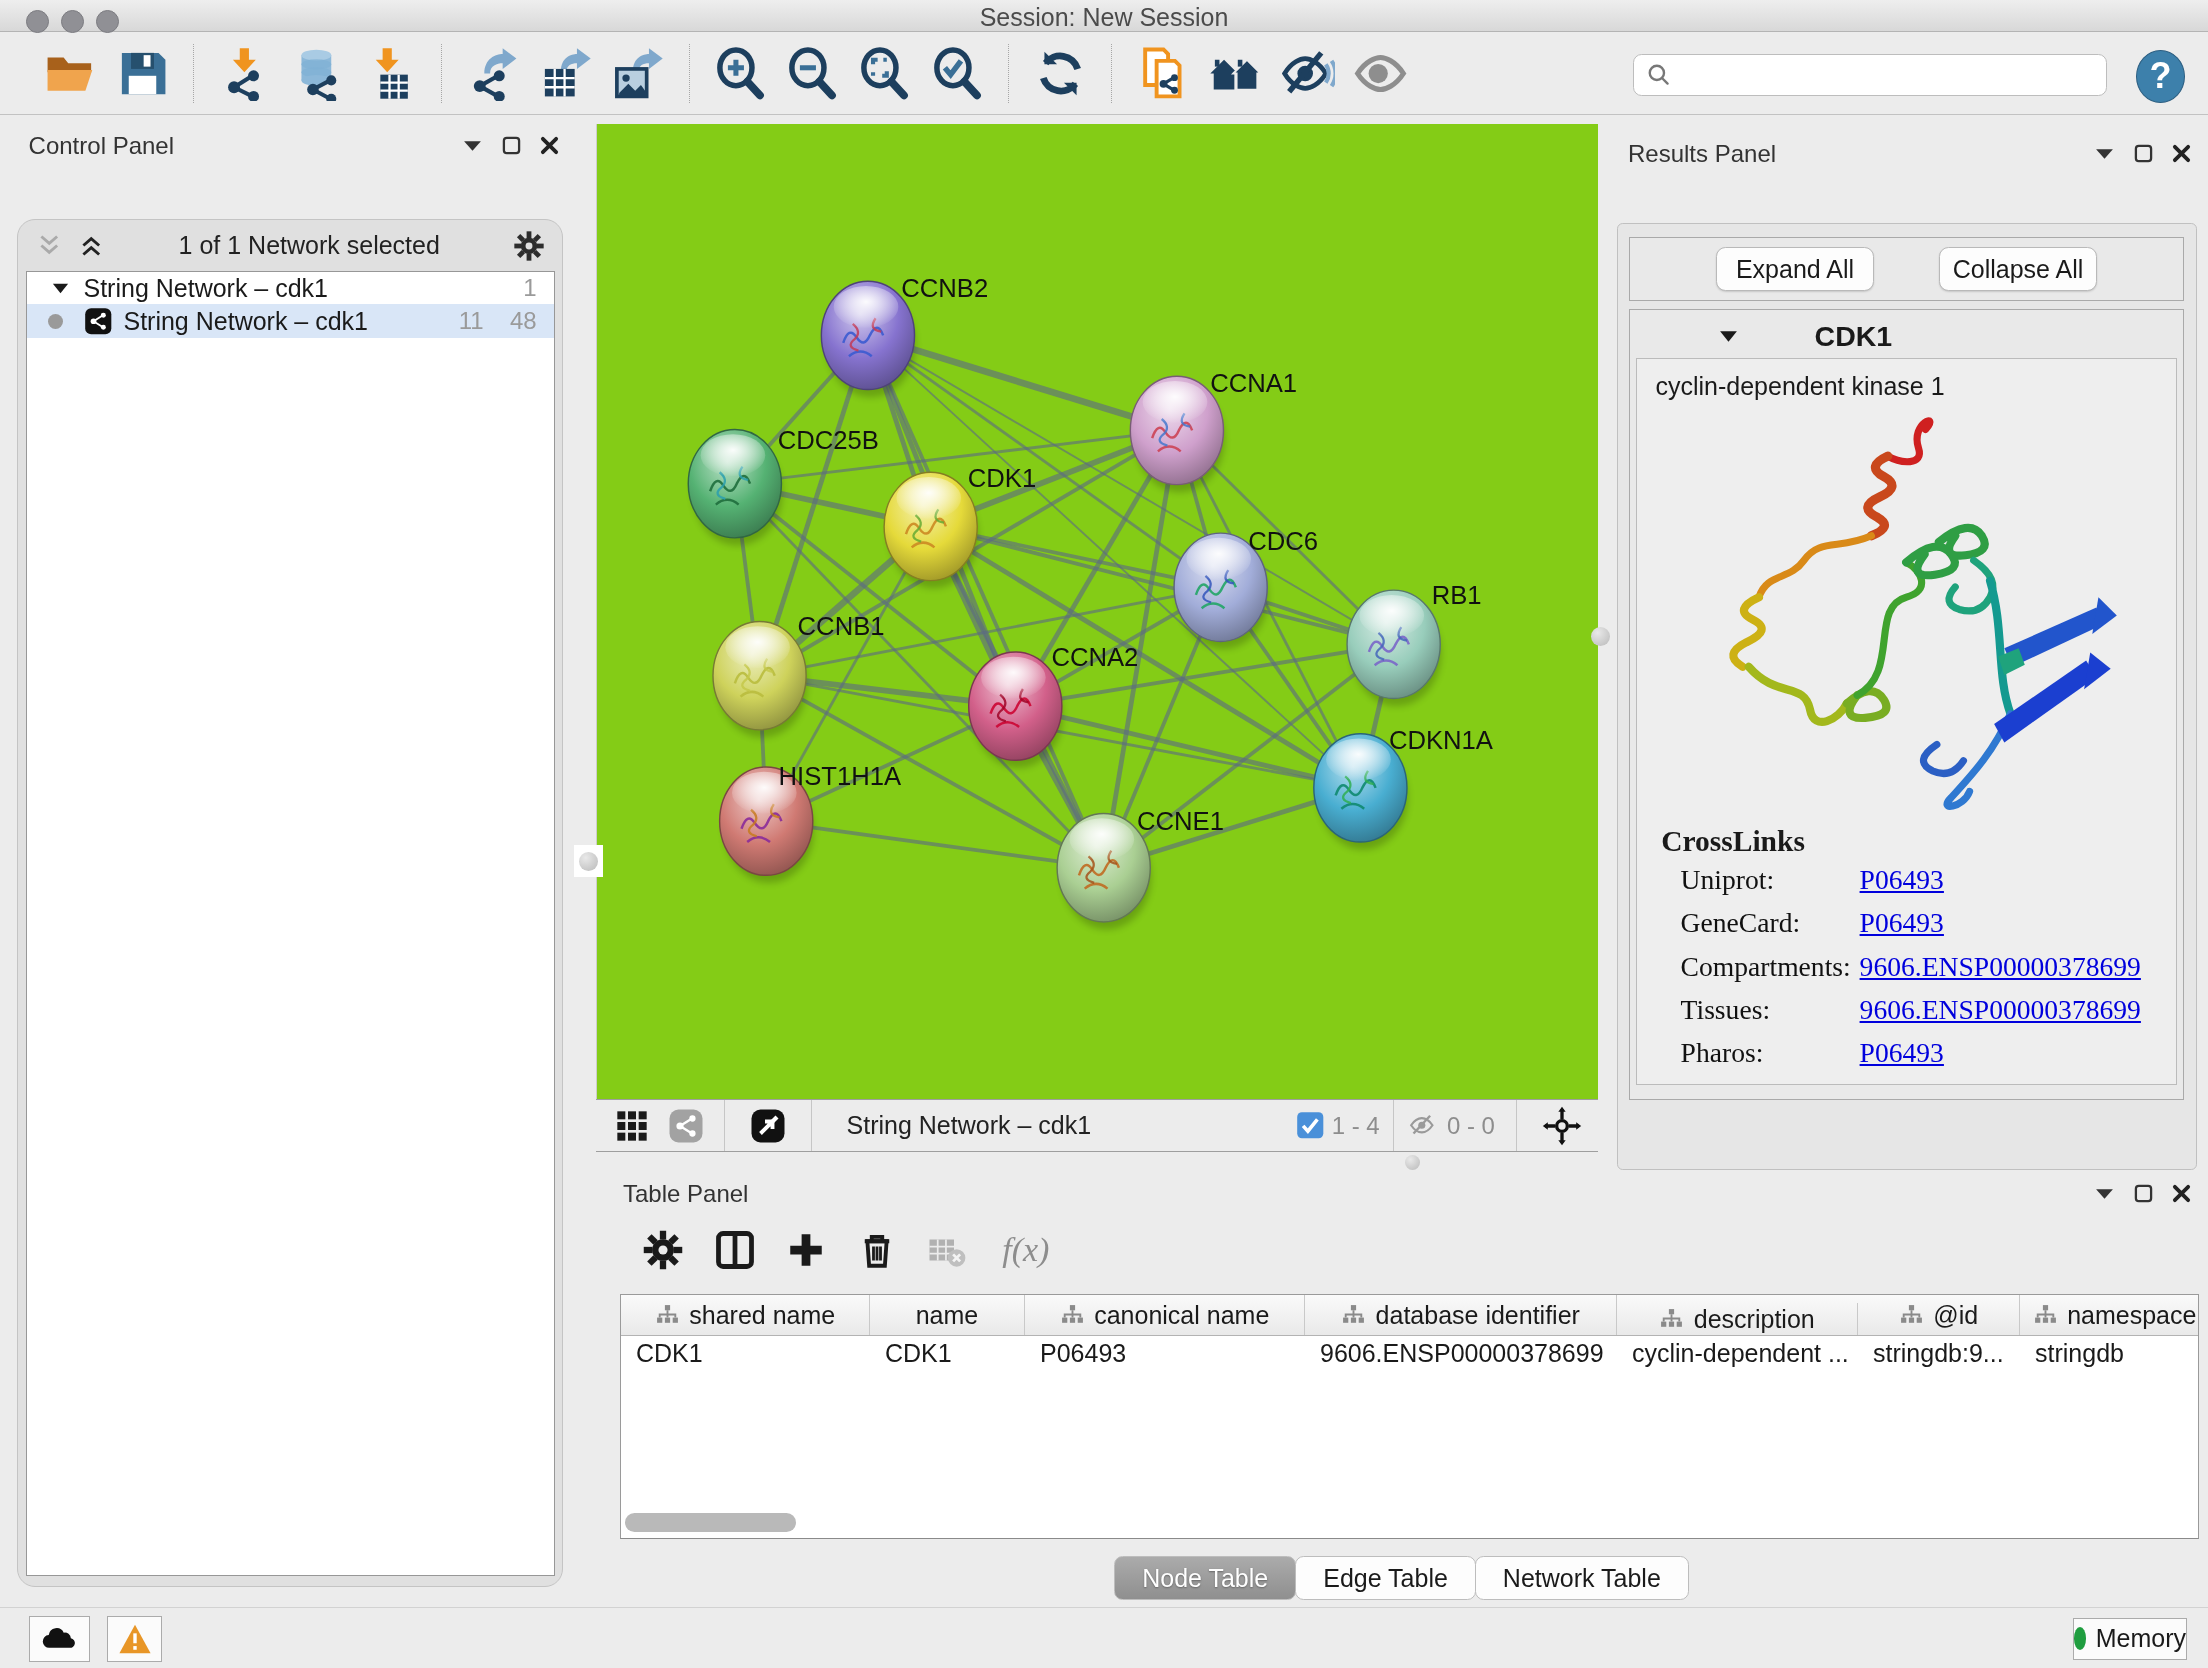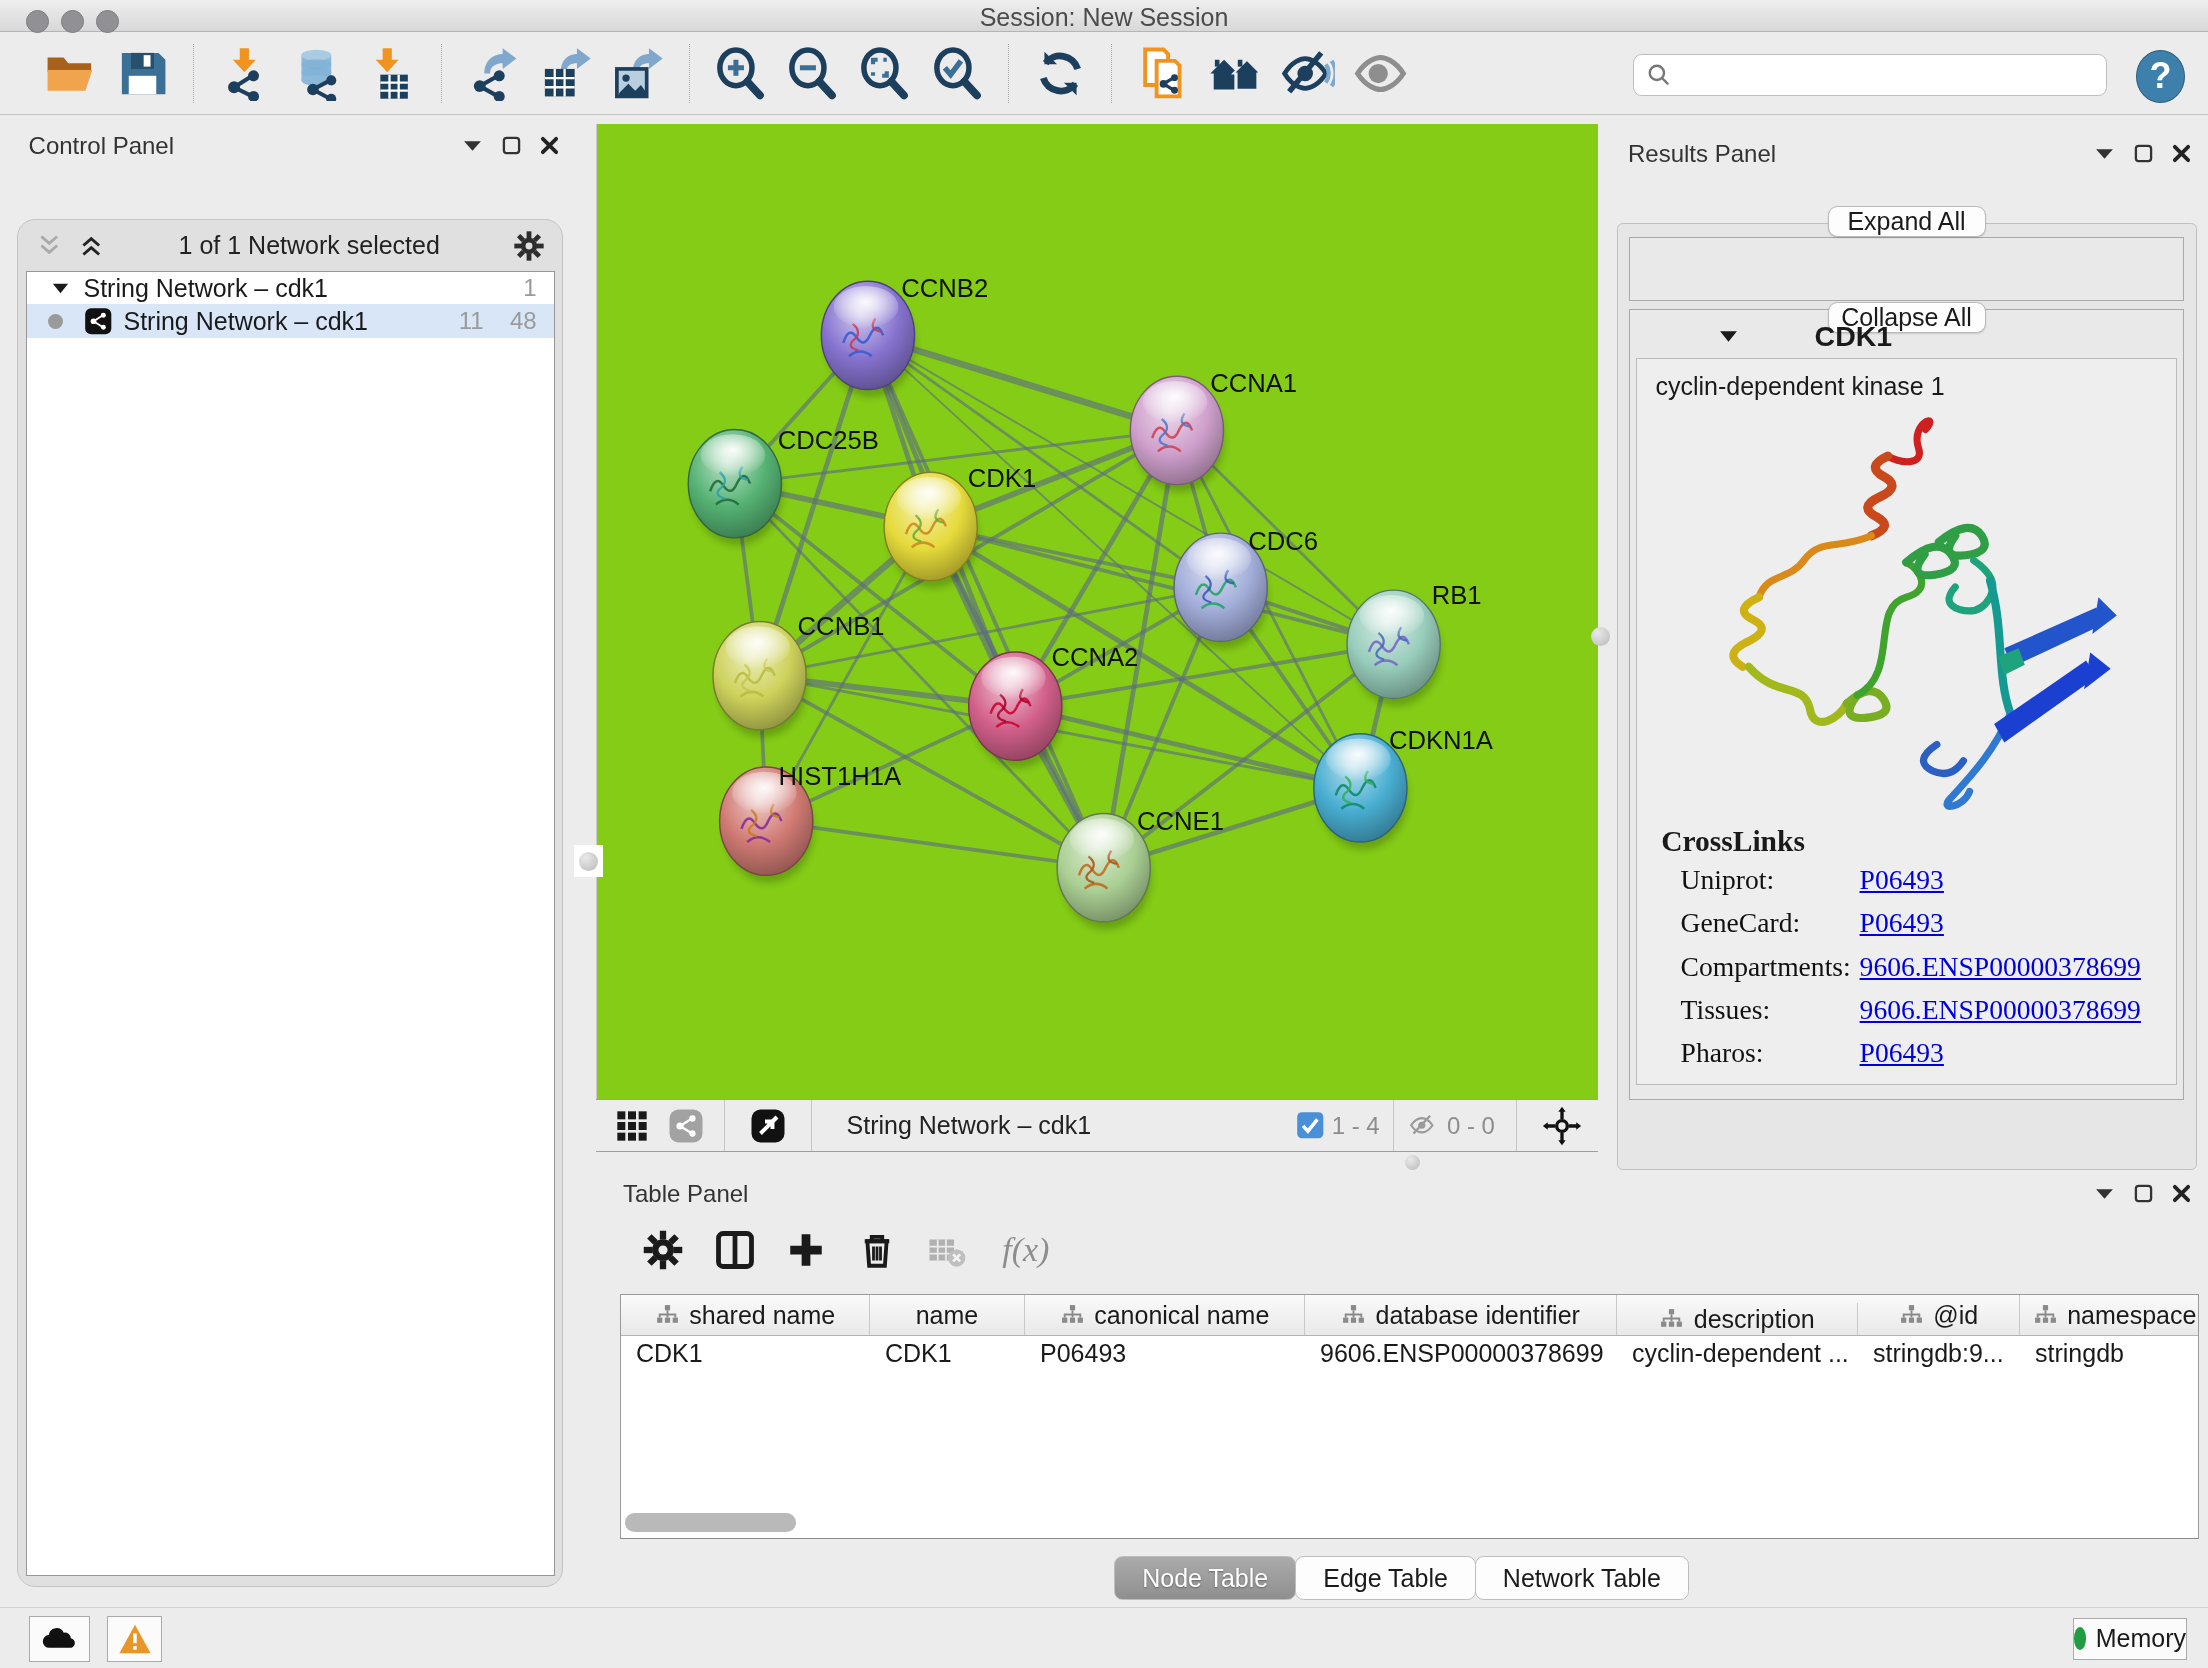--- a/index.html
+++ b/index.html
@@ -66,21 +66,21 @@
   .split-dot i { width:19px; height:19px; border-radius:50%;
     background:radial-gradient(circle at 35% 30%, #e9e9e9, #b9b9b9); display:block; }
 
   
   .results-panel { position:absolute; left:1607px; top:124px; width:601px; height:1039px;margin-top:8px; }
   .rp-head { display:flex; align-items:center; padding:7.6px 17px 1.9px 21px; }
   .rp-tabrow { display:flex; justify-content:center; position:relative; z-index:2; }
   .rp-body { position:absolute; left:9.5px; top:91px; width:580px; height:947px;
     background:#e6e6e6; border:1px solid #c0c0c0; border-radius:5.7px; padding:13.3px 11.4px; }
   .rp-box { background:#e9e9e9; border:1px solid #a9a9a9; }
-  .rp-buttons { height:64px; display:flex; align-items:center; justify-content:center; gap:65px;flex-direction:column; }
+  .rp-buttons { height:64px; display:flex; align-items:center; justify-content:center; gap:65px; }
   .rp-btn { width:158px; height:44px; background:#fdfdfd; border:1px solid #b9b9b9;
     border-radius:9.5px; font-size:25px; display:flex; align-items:center; justify-content:center;
     box-shadow:0 1px 1.9px rgba(0,0,0,.15); }
   .rp-entry { margin-top:7.6px; height:791px; padding:5.7px; }
   .rp-entry-head { height:42px; display:flex; align-items:center; gap:76px; padding-left:82px; }
   .rp-entry-head .gene { font-size:28.5px; font-weight:bold; }
   .rp-entry-inner { background:#eeeeee; border:1px solid #bbb; height:727px; padding:9.5px 17px; overflow:hidden; }
   .rp-desc { font-size:25px; margin:3.8px 0 5.7px 1.9px; }
   .xl-title { font-family:"Liberation Serif",serif; font-weight:bold; font-size:29.5px; margin:9.5px 0 5.7px 7.6px; }
   .xl-row { display:flex; font-family:"Liberation Serif",serif; font-size:27.6px; margin:3.8px 0 11.4px 27px; }

